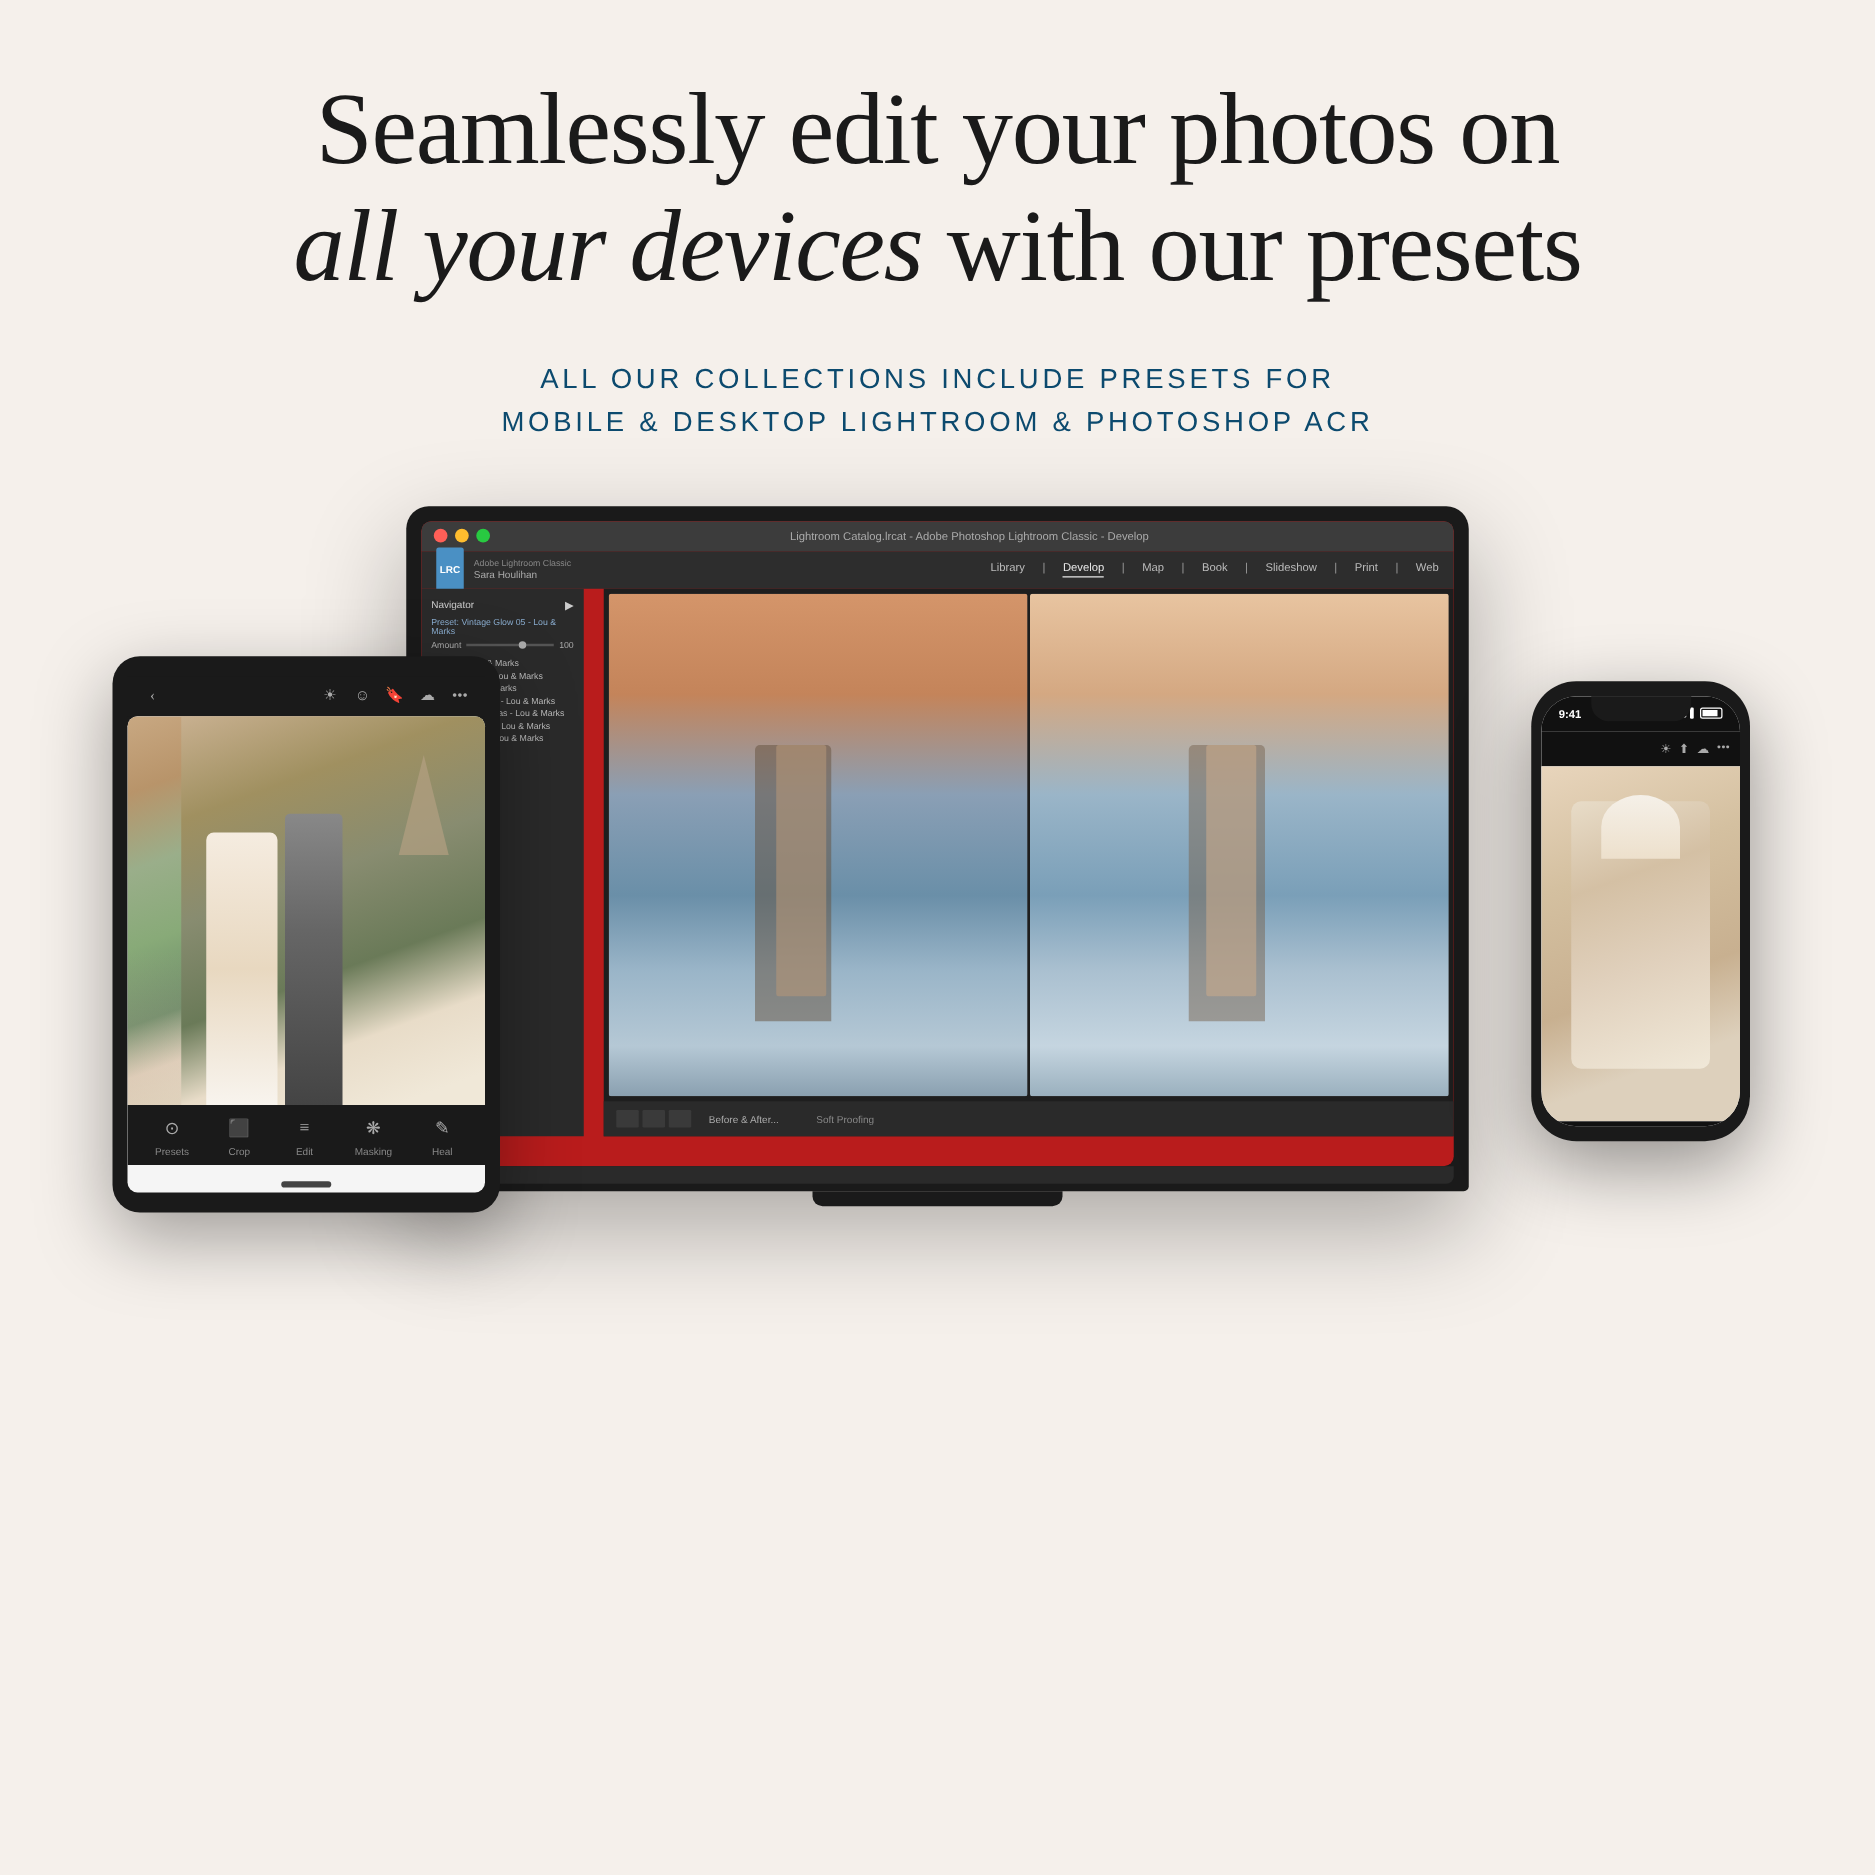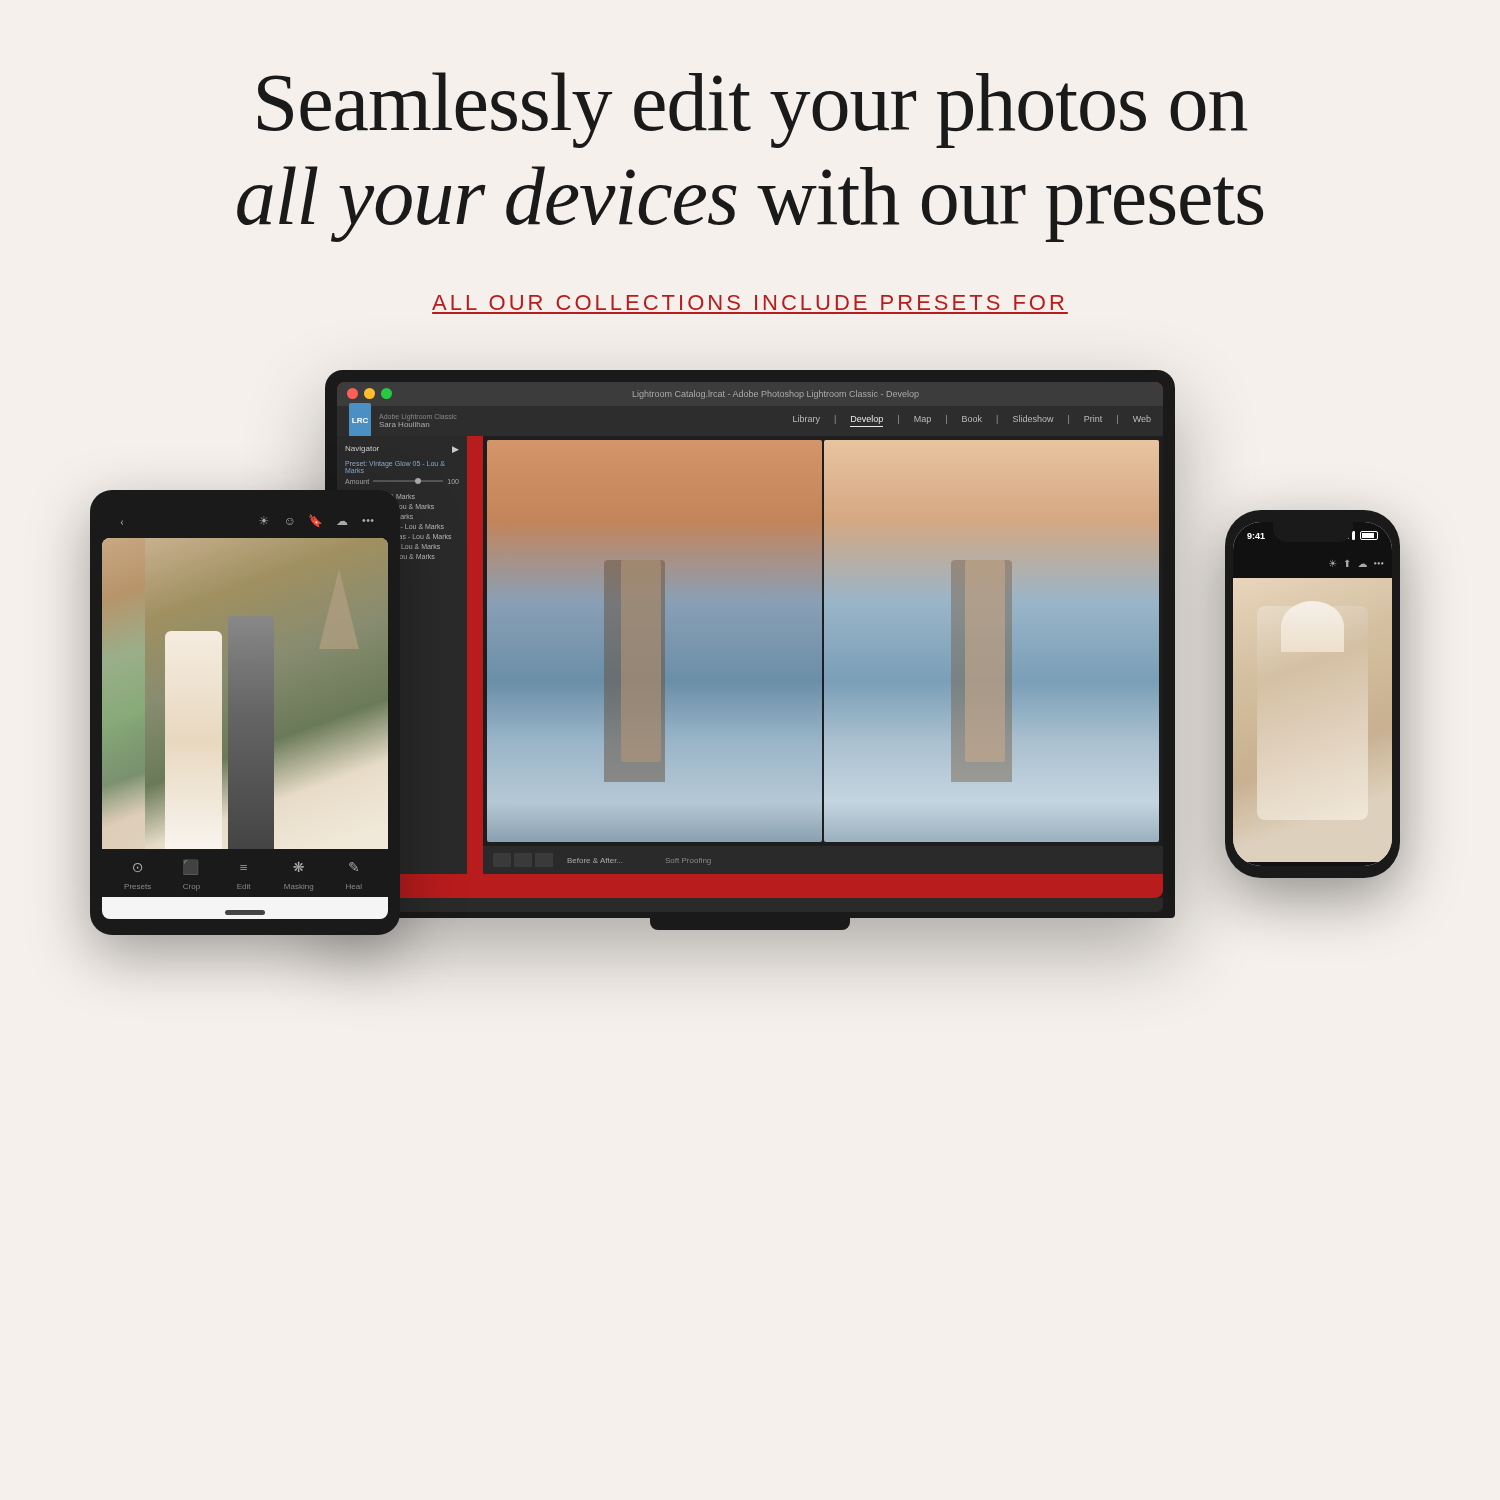--- a/index.html
+++ b/index.html
@@ -32,26 +32,25 @@
 
     .main-title em {
       font-style: italic;
       font-weight: 400;
     }
 
     .subtitle {
       font-family: 'Arial', sans-serif;
       font-size: 22px;
       letter-spacing: 3px;
-      color: #b91c1c;
+      color: #0c4a6e;
       margin-top: 40px;
       font-weight: 400;
       text-align: center;
       line-height: 1.6;
-      text-decoration: underline;
     }
 
     .devices-container {
       position: relative;
       width: 1400px;
       height: 900px;
       margin-top: 30px;
     }
 
     
@@ -449,20 +448,21 @@
 </head>
 <body>
 
 <div class="header-section">
   <h1 class="main-title">
     <span>Seamlessly edit your photos on</span><br>
     <em>all your devices</em><span> with our presets</span>
   </h1>
   <p class="subtitle">
     <span>ALL OUR COLLECTIONS INCLUDE PRESETS FOR</span><br>
+    <span>MOBILE &amp; DESKTOP LIGHTROOM &amp; PHOTOSHOP ACR</span>
   </p>
 </div>
 
 <div class="devices-container">
 
   <div class="laptop">
     <div class="laptop-outer">
       <div class="laptop-screen">
 
         <div class="laptop-titlebar">
@@ -535,21 +535,21 @@
                 </div>
               </div>
             </div>
             <div class="lr-bottom-bar">
               <div class="lr-bottom-icons">
                 <div class="lr-icon-box"></div>
                 <div class="lr-icon-box"></div>
                 <div class="lr-icon-box"></div>
               </div>
               <span style="font-family:Arial;font-size:8px;color:#aaa;margin-left:8px;">Before &amp; After...</span>
-              <span style="font-family:Arial;font-size:8px;color:#888;margin-left:36px;">Soft Proofing</span>
+              <span style="font-family:Arial;font-size:8px;color:#888;margin-left:24px;">Soft Proofing</span>
             </div>
           </div>
         </div>
       </div>
       <div class="laptop-base"></div>
     </div>
     <div class="laptop-stand"></div>
   </div>
 
   <div class="ipad">

